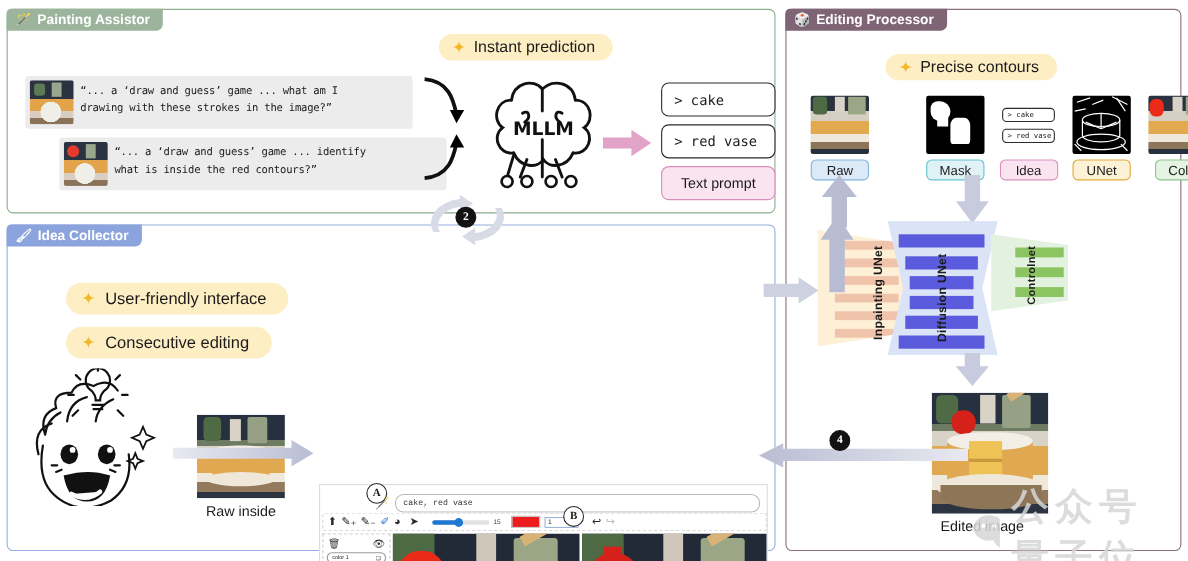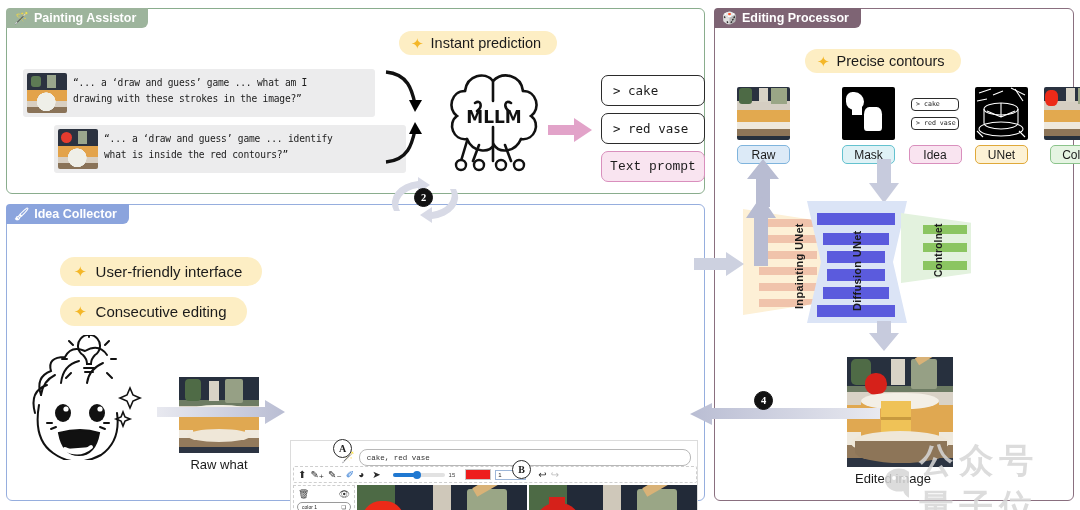--- a/index.html
+++ b/index.html
@@ -24,21 +24,21 @@
     width:352px;height:48px;overflow:hidden;}
   .chat-thumb{width:40px;height:40px;margin:4px 6px 4px 4px;border-radius:2px;flex:0 0 auto;
     position:relative;overflow:hidden;}
   .chat-text{font-family:"DejaVu Sans Mono","Liberation Mono",monospace;font-size:9.6px;
     line-height:1.65;padding:6px 4px 0 0;letter-spacing:-.2px;white-space:pre-line;}
 
   .outbox{width:104px;height:31px;border:1.6px solid #2b2b2b;border-radius:7px;background:#fff;
     display:flex;align-items:center;padding-left:11px;box-sizing:border-box;
     font-family:"DejaVu Sans Mono","Liberation Mono",monospace;font-size:12.5px;}
   .outbox.pink{border-color:#d98fbd;background:#f9e4f0;justify-content:center;padding-left:0;
-    font-family:Liberation Mono, monospace;font-size:13px;}
+    font-family:Liberation Sans, sans-serif;font-size:13px;}
 
   
   #idea-collector{left:6px;top:204px;width:697px;height:295px;border:1.6px solid #96aede;}
   #idea-collector .panel-title{background:#8ba4dd;}
 
   .pill{display:inline-flex;align-items:center;gap:9px;background:#fdeec4;border-radius:17px;
     padding:6px 20px 6px 14px;font-size:15px;}
 
   
   .editor{position:absolute;background:#fff;border:1px solid #dcdcdc;box-sizing:border-box;}
@@ -205,21 +205,21 @@
 
   <div style="position:absolute;left:172px;top:172px;width:80px;height:76px;overflow:hidden;">
     <div style="position:absolute;inset:0;background:linear-gradient(#27303e 0 30%, #6d7b63 30% 38%, #d9d2c6 38% 48%, #e0a851 48% 70%, #efe9dd 70% 80%, #937a5c 80% 92%, #2c3442 92% 100%);"></div>
     <div style="position:absolute;left:6px;top:2px;width:16px;height:22px;background:#4f6b46;border-radius:4px;"></div>
     <div style="position:absolute;left:30px;top:4px;width:10px;height:20px;background:#d8d3c6;"></div>
     <div style="position:absolute;left:46px;top:2px;width:18px;height:24px;background:#96a085;border-radius:2px;"></div>
     <div style="position:absolute;left:14px;top:30px;width:52px;height:26px;background:#e0a851;border-radius:4px 4px 2px 2px;"></div>
     <div style="position:absolute;left:14px;top:28px;width:52px;height:9px;background:#f3efe6;border-radius:50%/60%;"></div>
     <div style="position:absolute;left:8px;top:52px;width:64px;height:13px;background:#efe7d8;border-radius:50%;"></div>
   </div>
-  <div class="cap" style="position:absolute;left:162px;top:252px;width:100px;">Raw what</div>
+  <div class="cap" style="position:absolute;left:162px;top:252px;width:100px;">Raw inside</div>
 
   <svg width="130" height="26" style="position:absolute;left:150px;top:194px;">
     <defs>
         <linearGradient id="ga1" x1="0" x2="1">
           <stop offset="0" stop-color="#e8e9f0"></stop>
           <stop offset="1" stop-color="#b9bdd3"></stop>
         </linearGradient>
       </defs>
     <polygon points="0,8 108,8 108,1 128,13 108,25 108,18 0,18" fill="url(#ga1)"></polygon>
   </svg>

